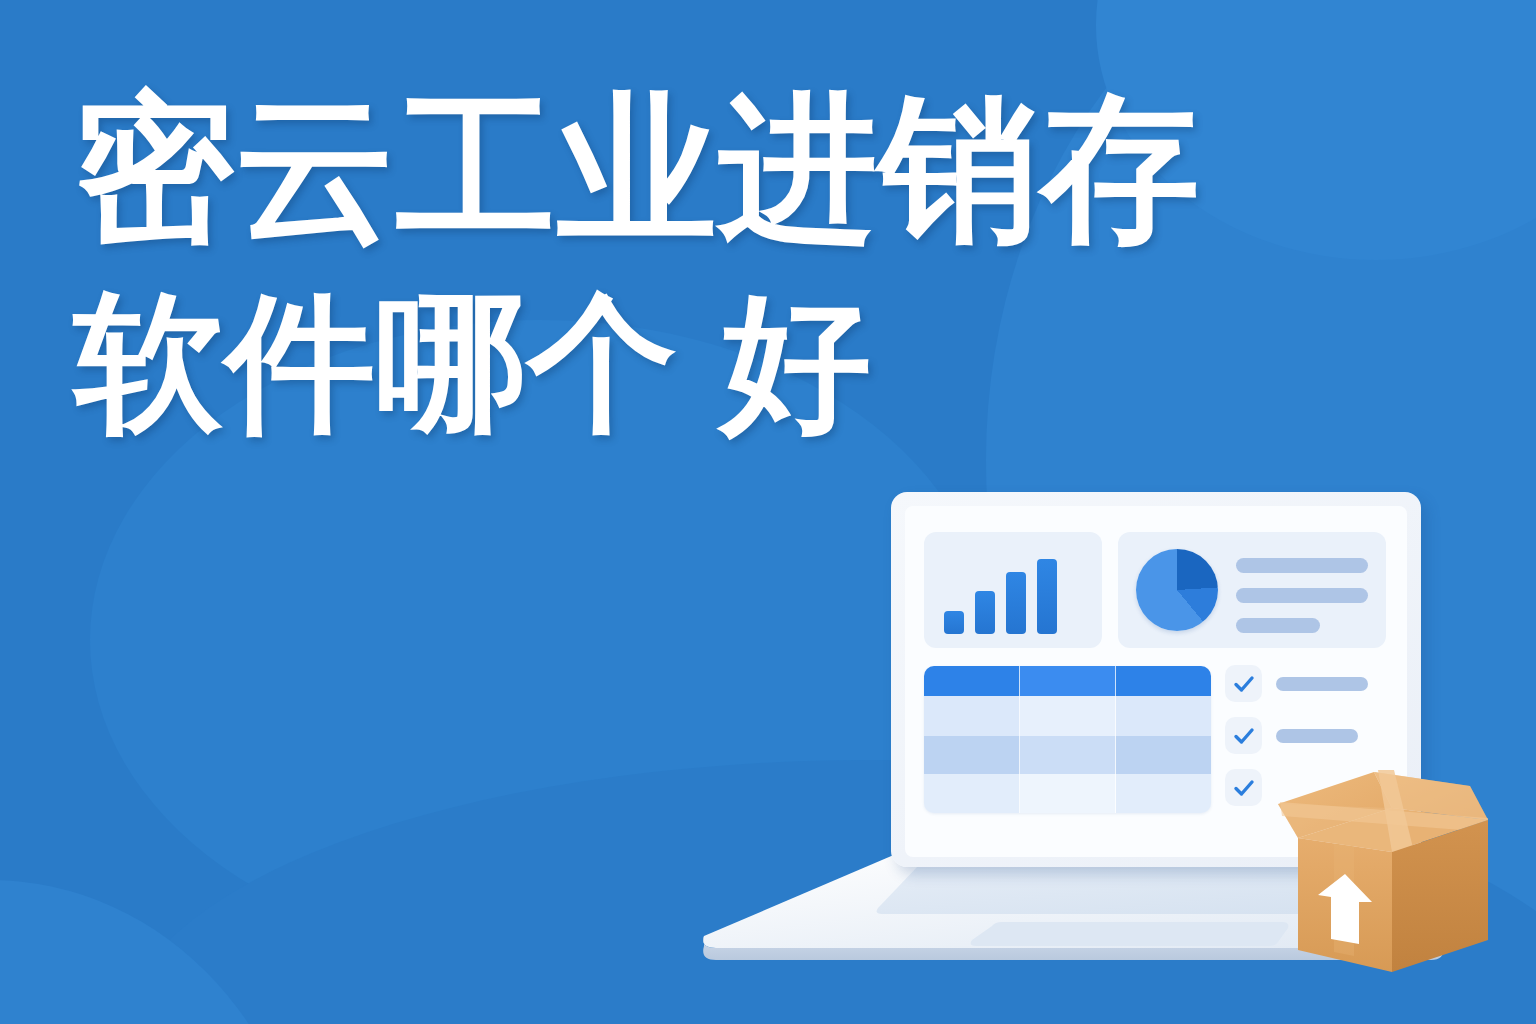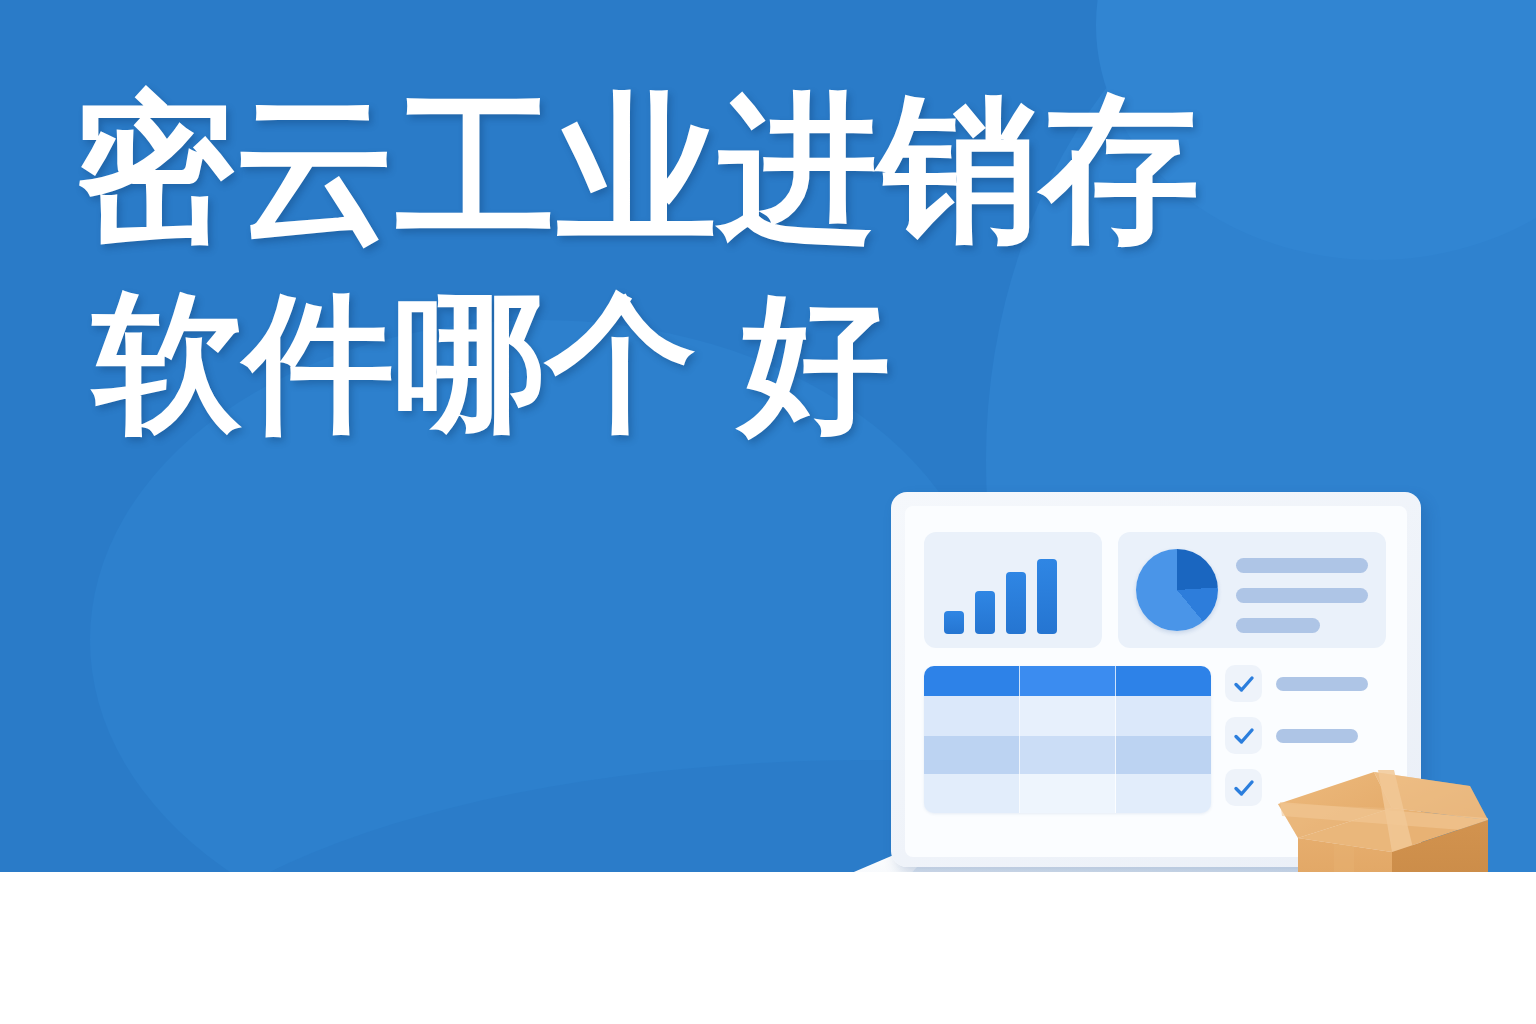--- a/index.html
+++ b/index.html
@@ -1,21 +1,21 @@
 <!DOCTYPE html>
 <html><head>
 <meta charset="utf-8">
 <style>
   html,body{margin:0;padding:0;}
   body{
     width:1536px;height:1024px;overflow:hidden;
     font-family:"Liberation Sans","DejaVu Sans",sans-serif;
   }
   #poster{
-    position:relative;width:1536px;height:872px;overflow:hidden;
+    position:relative;width:1536px;height:1024px;overflow:hidden;
     background:#2a7bc8;
   }
   
   .bg-layer{position:absolute;inset:0;overflow:hidden;}
   .blob{position:absolute;border-radius:50%;}
   .blob-tr{
     width:560px;height:470px;right:-120px;top:-210px;
     background:#3185d2;
   }
   .blob-right{
@@ -38,21 +38,21 @@
   .headline{
     position:absolute;left:74px;top:84px;width:1400px;
     color:#ffffff;
     font-weight:bold;
     line-height:1.06;
     letter-spacing:1px;
     text-shadow:3px 4px 7px rgba(10,50,95,.30);
     z-index:5;
   }
   .line1{font-size:160px;display:block;white-space:nowrap;}
-  .line2{font-size:150px;display:block;white-space:nowrap;margin-top:30px;margin-left:19px;}
+  .line2{font-size:150px;display:block;white-space:nowrap;margin-top:30px;}
   
   #laptop{
     position:absolute;left:686px;top:492px;width:760px;height:490px;z-index:6;
   }
   .lid{
     position:absolute;left:205px;top:0;width:530px;height:375px;
     background:linear-gradient(150deg,#f5f8fc 0%,#eaeff7 100%);
     border-radius:16px;
     box-shadow:6px 7px 14px rgba(23,70,130,.22);
   }

